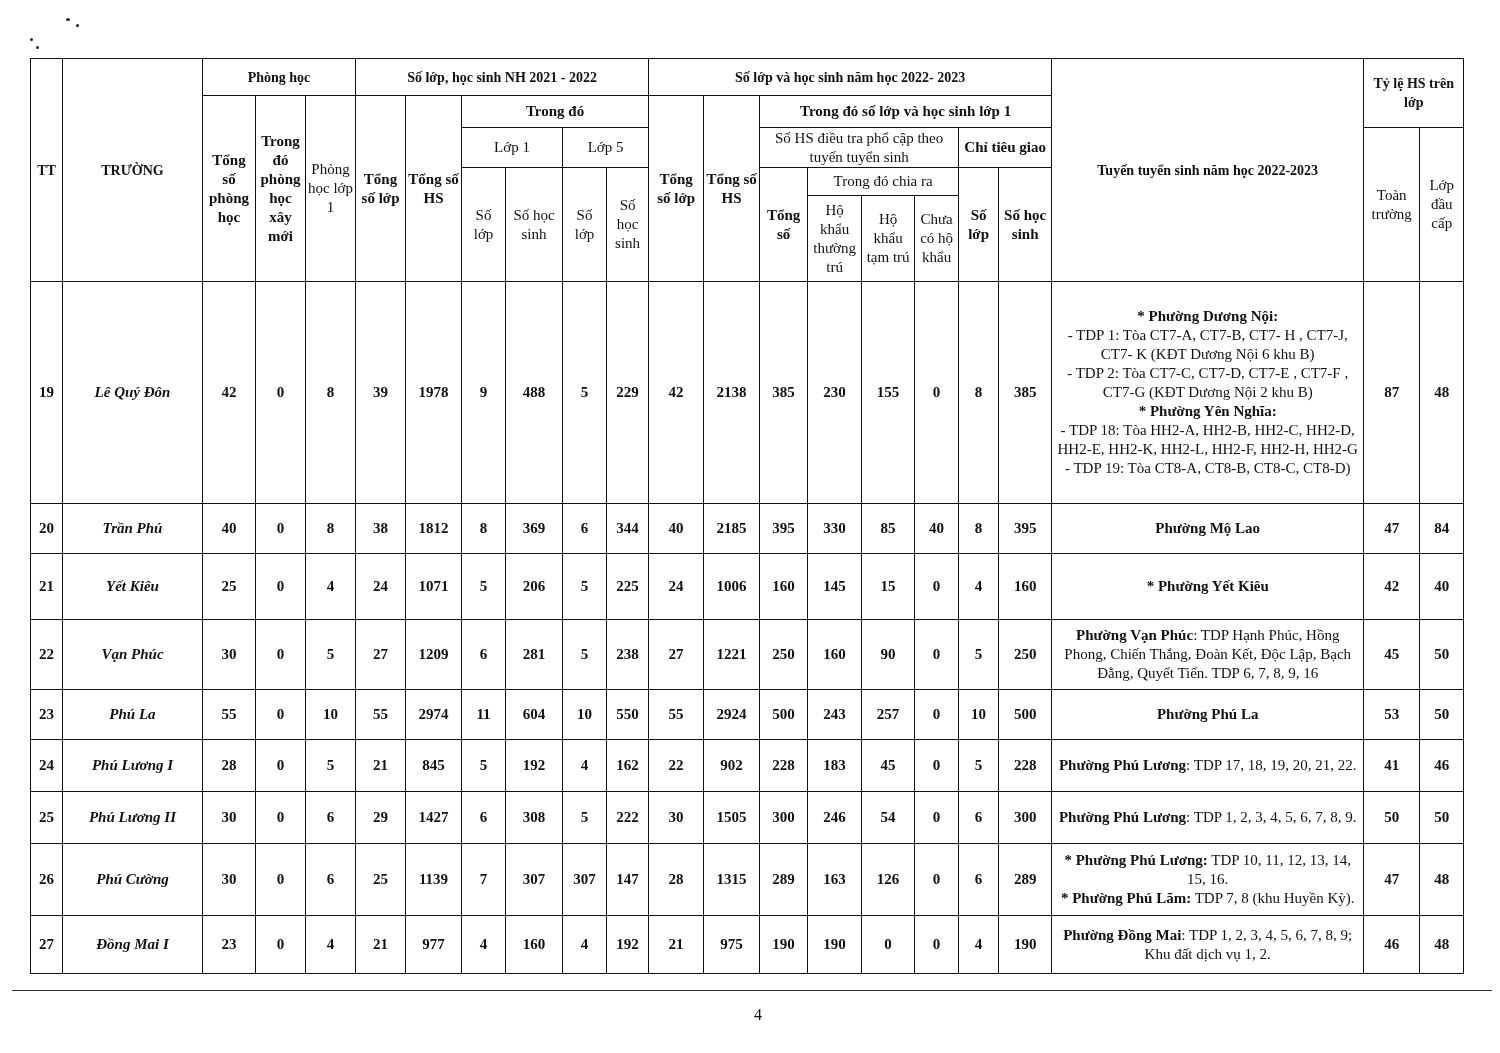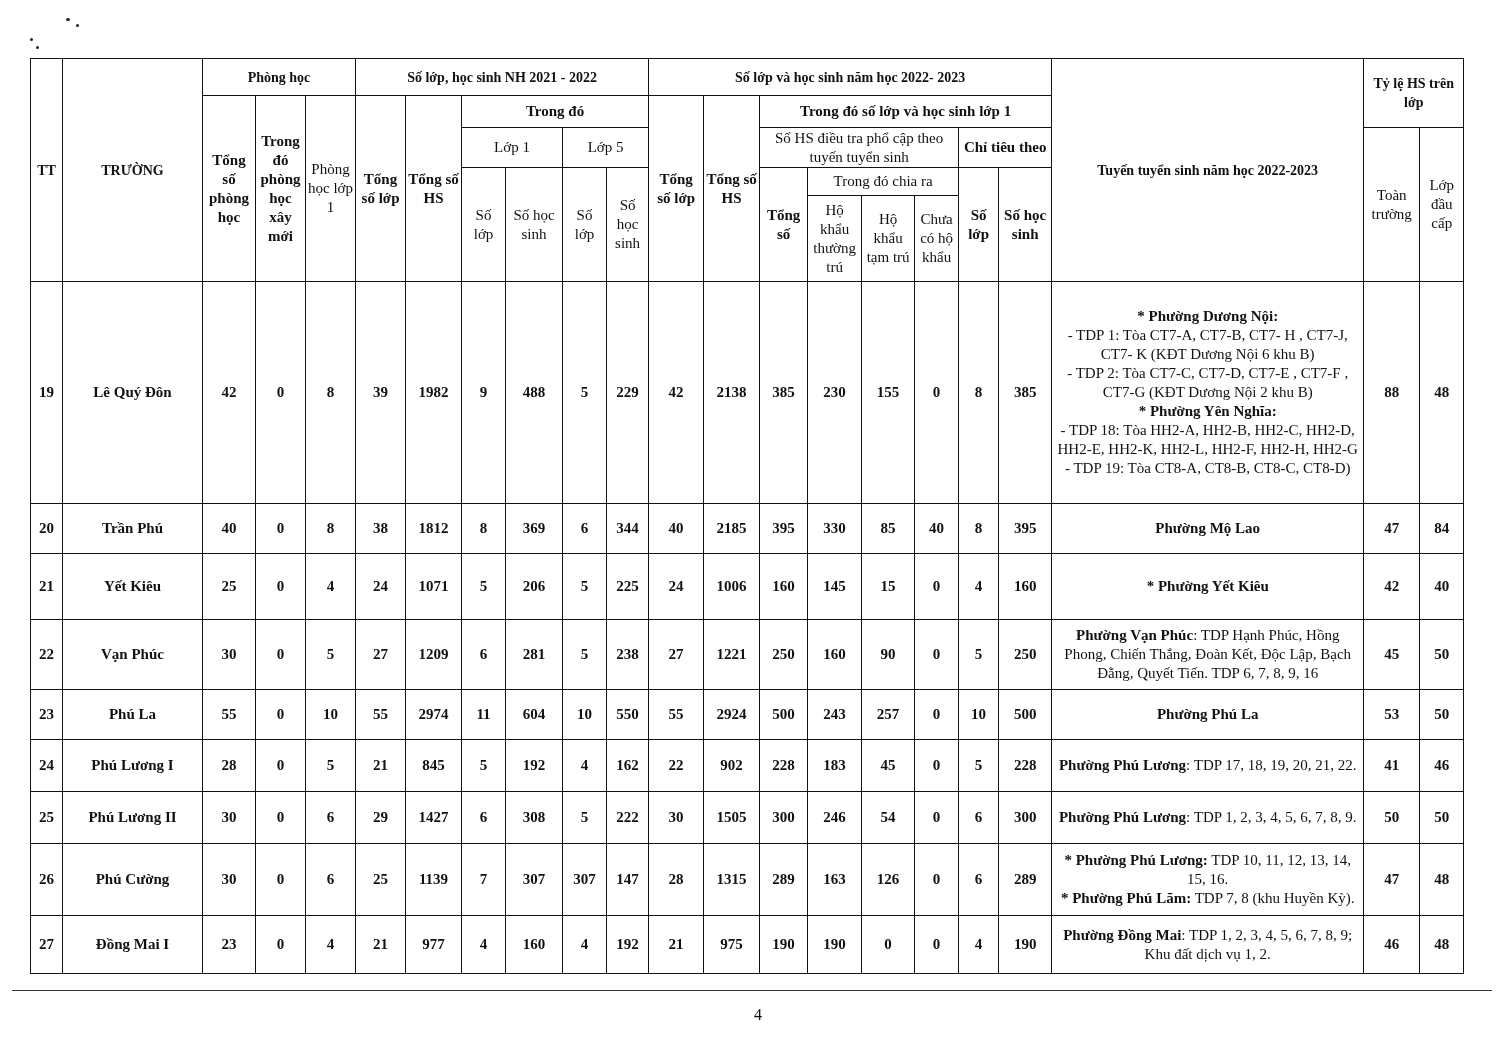--- a/index.html
+++ b/index.html
@@ -7,21 +7,21 @@
          font-family: "Liberation Serif", "DejaVu Serif", serif; color: #111; }
   .specks { position: absolute; left: 28px; top: 14px; width: 60px; height: 40px; }
   .speck { position: absolute; background: #222; border-radius: 50%; }
   table.main { position: absolute; left: 30px; top: 58px; border-collapse: collapse;
                table-layout: fixed; width: 1426px; }
   table.main td, table.main th { border: 1.6px solid #111; padding: 0 2px; text-align: center;
                vertical-align: middle; font-size: 15px; line-height: 19px; }
   th { font-weight: bold; }
   th.norm { font-weight: normal; }
   td.num { font-weight: bold; font-size: 15.5px; }
-  td.name { text-align: left; font-weight: bold; font-size: 17.5px; padding-left: 4px; }
+  td.name { text-align: left; font-weight: bold; font-size: 17.5px; padding-left: 4px; font-style: italic; }
   td.tt { font-weight: bold; font-size: 17px; }
   td.zone { text-align: left; font-size: 15px; line-height: 20px; padding: 2px 4px; }
   .b { font-weight: bold; }
   .hline { position: absolute; left: 12px; top: 990px; width: 1480px; border-top: 1.2px solid #333; }
   .pagenum { position: absolute; left: 754px; top: 1006px; font-size: 16px; }
   tr.h1 th { height: 36px; font-size: 14px; }
 </style>
 </head>
 <body>
 
@@ -75,21 +75,21 @@
       <th rowspan="4">Tổng số HS</th>
       <th colspan="4">Trong đó</th>
       <th rowspan="4">Tổng số lớp</th>
       <th rowspan="4">Tổng số HS</th>
       <th colspan="6">Trong đó số lớp và học sinh lớp 1</th>
     </tr>
     <tr style="height:40px">
       <th colspan="2" class="norm">Lớp 1</th>
       <th colspan="2" class="norm">Lớp 5</th>
       <th colspan="4" class="norm">Số HS điều tra phổ cập theo tuyến tuyển sinh</th>
-      <th colspan="2">Chỉ tiêu theo</th>
+      <th colspan="2">Chỉ tiêu giao</th>
       <th rowspan="3" class="norm">Toàn trường</th>
       <th rowspan="3" class="norm">Lớp đầu cấp</th>
     </tr>
     <tr style="height:28px">
       <th rowspan="2" class="norm">Số lớp</th>
       <th rowspan="2" class="norm">Số học sinh</th>
       <th rowspan="2" class="norm">Số lớp</th>
       <th rowspan="2" class="norm">Số học sinh</th>
       <th rowspan="2">Tổng số</th>
       <th colspan="3" class="norm">Trong đó chia ra</th>
@@ -103,42 +103,42 @@
     </tr>
   </thead>
   <tbody id="tbody">
       <tr style="height: 222px;">
         <td class="tt">19</td>
         <td class="name">Lê Quý Đôn</td>
         <td class="num">42</td>
         <td class="num">0</td>
         <td class="num">8</td>
         <td class="num">39</td>
-        <td class="num">1982</td>
+        <td class="num">1978</td>
         <td class="num">9</td>
         <td class="num">488</td>
         <td class="num">5</td>
         <td class="num">229</td>
         <td class="num">42</td>
         <td class="num">2138</td>
         <td class="num">385</td>
         <td class="num">230</td>
         <td class="num">155</td>
         <td class="num">0</td>
         <td class="num">8</td>
         <td class="num">385</td>
         <td class="zone">
           <div><span class="b">* Phường Dương Nội:</span></div>
           <div><span> - TDP 1: Tòa CT7-A, CT7-B, CT7- H , CT7-J,  CT7- K (KĐT Dương Nội 6 khu B)</span></div>
           <div><span> - TDP 2: Tòa CT7-C, CT7-D, CT7-E , CT7-F , CT7-G (KĐT Dương Nội 2 khu B)</span></div>
           <div><span class="b">* Phường Yên Nghĩa:</span></div>
           <div><span> - TDP 18: Tòa HH2-A, HH2-B, HH2-C, HH2-D, HH2-E, HH2-K, HH2-L, HH2-F, HH2-H, HH2-G</span></div>
           <div><span> - TDP 19: Tòa CT8-A, CT8-B, CT8-C, CT8-D)</span></div>
         </td>
-        <td class="num">88</td>
+        <td class="num">87</td>
         <td class="num">48</td>
       </tr>
       <tr style="height: 50px;">
         <td class="tt">20</td>
         <td class="name">Trần Phú</td>
         <td class="num">40</td>
         <td class="num">0</td>
         <td class="num">8</td>
         <td class="num">38</td>
         <td class="num">1812</td>

